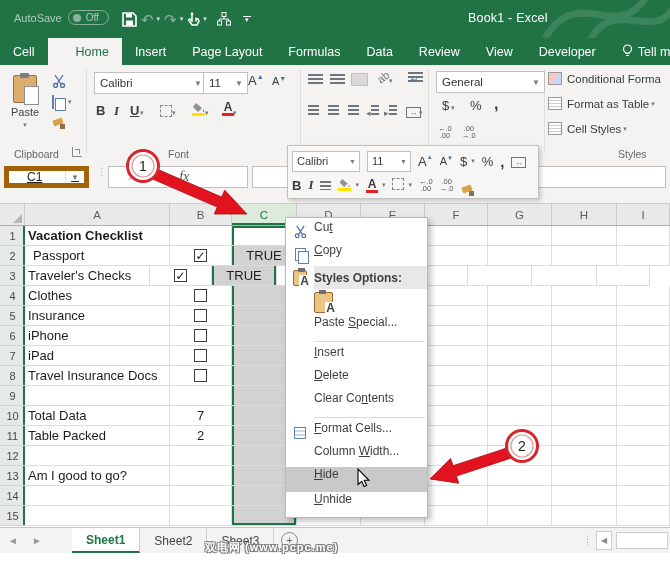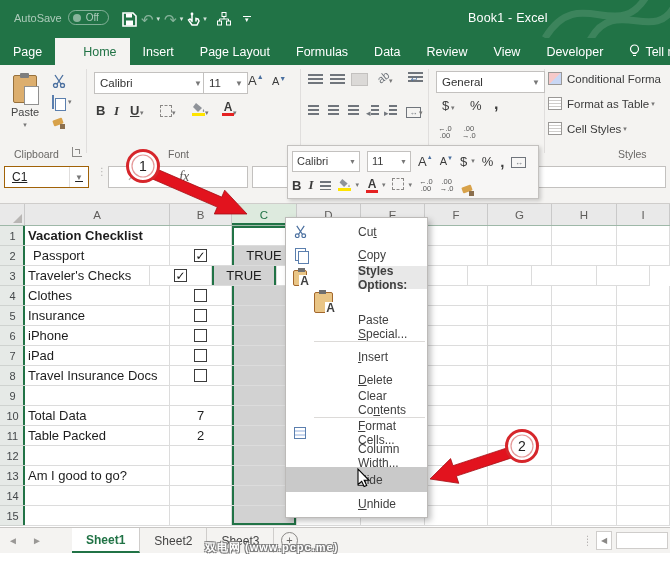--- a/index.html
+++ b/index.html
@@ -49,21 +49,21 @@
   .actbox{background:#dbd9d7;outline:1px solid #c3c1bf;}
   .bordico{display:inline-block;width:12px;height:12px;border:1px dashed #8a8886;box-sizing:border-box;}
   .mergico{display:inline-block;width:15px;height:11px;border:1px solid #70757c;box-sizing:border-box;font-size:8px;line-height:9px;text-align:center;color:#70757c;}
   .decico{display:inline-block;font-size:7.5px;line-height:7px;color:#555;text-align:center;}
   .stylerow{position:absolute;left:548px;display:flex;align-items:center;gap:5px;white-space:nowrap;font-size:11.5px;color:#3b3b3b;}
   .stico{width:14px;height:13px;border:1px solid #9a9896;box-sizing:border-box;background:
      repeating-linear-gradient(to bottom,#fff 0 2px,#cfcdcb 2px 3px);}
   .stico.cf{background:linear-gradient(135deg,#f6c9c9 0 49%,#c9d7f4 51% 100%);}
   
   .formularow{position:absolute;left:0;top:160px;width:670px;height:43px;background:#f4f3f1;border-bottom:1px solid #cfcdcb;}
-  .namebox{position:absolute;left:4px;top:6px;width:85px;height:22px;background:#fff;border:1px solid #a16207;display:flex;align-items:center;font-size:12px;color:#222;padding-left:7px;box-sizing:border-box;text-decoration:underline;}
+  .namebox{position:absolute;left:4px;top:6px;width:85px;height:22px;background:#fff;border:5px solid #a16207;display:flex;align-items:center;font-size:12px;color:#222;padding-left:18px;box-sizing:border-box;text-decoration:underline;}
   .namebox .car{margin-left:auto;border-left:1px solid #e0dedd;align-self:stretch;display:flex;align-items:center;padding:0 5px;color:#777;font-size:8px;}
   .fdots{position:absolute;left:97px;top:10px;color:#b5b3b1;font-size:10px;letter-spacing:0;line-height:4px;}
   .fxbox{position:absolute;left:108px;top:6px;width:140px;height:22px;background:#fff;border:1px solid #c3c1bf;display:flex;align-items:center;gap:16px;padding-left:18px;box-sizing:border-box;color:#b0aeac;font-size:12px;}
   .fxsym{color:#5a5856;font-family:"Liberation Serif",serif;font-style:italic;font-size:14px;}
   .finput{position:absolute;left:252px;top:6px;width:414px;height:22px;background:#fff;border:1px solid #c3c1bf;box-sizing:border-box;}
   
   .minibar{position:absolute;left:287px;top:145px;width:252px;height:54px;background:#f7f6f5;border:1px solid #c3c1bf;box-shadow:2px 2px 4px rgba(0,0,0,.18);z-index:15;box-sizing:border-box;padding:3px 4px;}
   .mbrow{display:flex;align-items:center;gap:7px;height:24px;font-size:11.5px;color:#3b3b3b;}
   .mcombo{background:#fff;border:1px solid #c3c1bf;display:flex;align-items:center;height:19px;padding-left:4px;font-size:11px;}
   .mcombo .car{margin-left:auto;padding:0 3px;font-size:7px;color:#777;}
@@ -79,21 +79,21 @@
   .rowhdr{box-sizing:border-box;display:flex;align-items:center;justify-content:center;font-size:11px;color:#44484a;background:#e6eae7;border-bottom:1px solid #cfd3d0;box-shadow:inset -2px 0 0 #217346;}
   .gcell{box-sizing:border-box;border-right:1px solid #dcdcdc;border-bottom:1px solid #dcdcdc;font-size:13px;color:#1d1d1d;display:flex;align-items:center;padding-left:3px;overflow:visible;white-space:nowrap;}
   .gcell.bold{font-weight:bold;}
   .gcell.center{justify-content:center;padding-left:0;}
   .gcell.selcell{background:#d2d2d2;box-shadow:inset 2px 0 0 #217346,inset -2px 0 0 #217346;}
   .gcell.selcell.first{background:#fff;box-shadow:inset 2px 0 0 #217346,inset -2px 0 0 #217346,inset 0 2px 0 #217346;}
   .gcell.selcell.last{box-shadow:inset 2px 0 0 #217346,inset -2px 0 0 #217346,inset 0 -2px 0 #217346;}
   .cbx{width:13px;height:13px;border:1.5px solid #3c3c3c;background:#fff;box-sizing:border-box;display:flex;align-items:center;justify-content:center;font-size:12px;font-weight:bold;color:#111;line-height:1;}
   
   .ctxmenu{position:absolute;left:285px;top:217px;width:143px;background:#fff;border:1px solid #bcbab8;box-shadow:3px 3px 6px rgba(0,0,0,.25);z-index:20;box-sizing:border-box;padding:2px 0;font-size:12px;color:#3f3f3f;}
-  .mi{display:flex;align-items:center;height:23px;position:relative;gap:44px;}
+  .mi{display:flex;height:23px;position:relative;}
   .mi .gut{width:28px;display:flex;align-items:center;justify-content:center;flex:none;}
   .mi .lbl{flex:1;padding-right:8px;}
   .mi.hdr .lbl{font-weight:bold;background:#e8e8e8;align-self:stretch;display:flex;align-items:center;}
   .mi.hot{background:#c9c9c9;height:25px;}
   .menu-sep{height:1px;background:#dcdad8;margin:3px 2px 3px 28px;}
   .pasterow{height:26px;display:flex;align-items:center;padding-left:28px;}
   .pclip{width:17px;height:19px;background:#e9c586;border:1px solid #a3672c;border-radius:2px;position:relative;}
   .pclip:before{content:"";position:absolute;left:4px;top:-3px;width:7px;height:4px;background:#6f6f6f;}
   .pclip:after{content:"A";position:absolute;right:-4px;bottom:-2px;font-size:12px;font-weight:bold;color:#3f3f3f;background:#fff;padding:0 1px;line-height:1;}
   .copyico{width:9px;height:11px;border:1px solid #5b7fae;background:#fff;position:relative;}
@@ -168,21 +168,21 @@
       </span>
     </div>
     <div class="wintitle">Book1 - Excel</div>
     <svg class="flourish" width="130" height="38" viewBox="0 0 130 38">
       <path d="M5 38 C40 -20 80 50 110 -10 M50 40 C75 -5 115 45 135 5" fill="none" stroke="rgba(255,255,255,0.12)" stroke-width="7"></path>
     </svg>
   </div>
 
   <div class="tabrow" id="ribbon-tabs">
       <div class="rtab">
-        <span>Page</span>
+        <span>Cell</span>
       </div>
       <div class="rtab active">
         <span>Home</span>
       </div>
       <div class="rtab">
         <span>Insert</span>
       </div>
       <div class="rtab">
         <span>Page Layout</span>
       </div>

